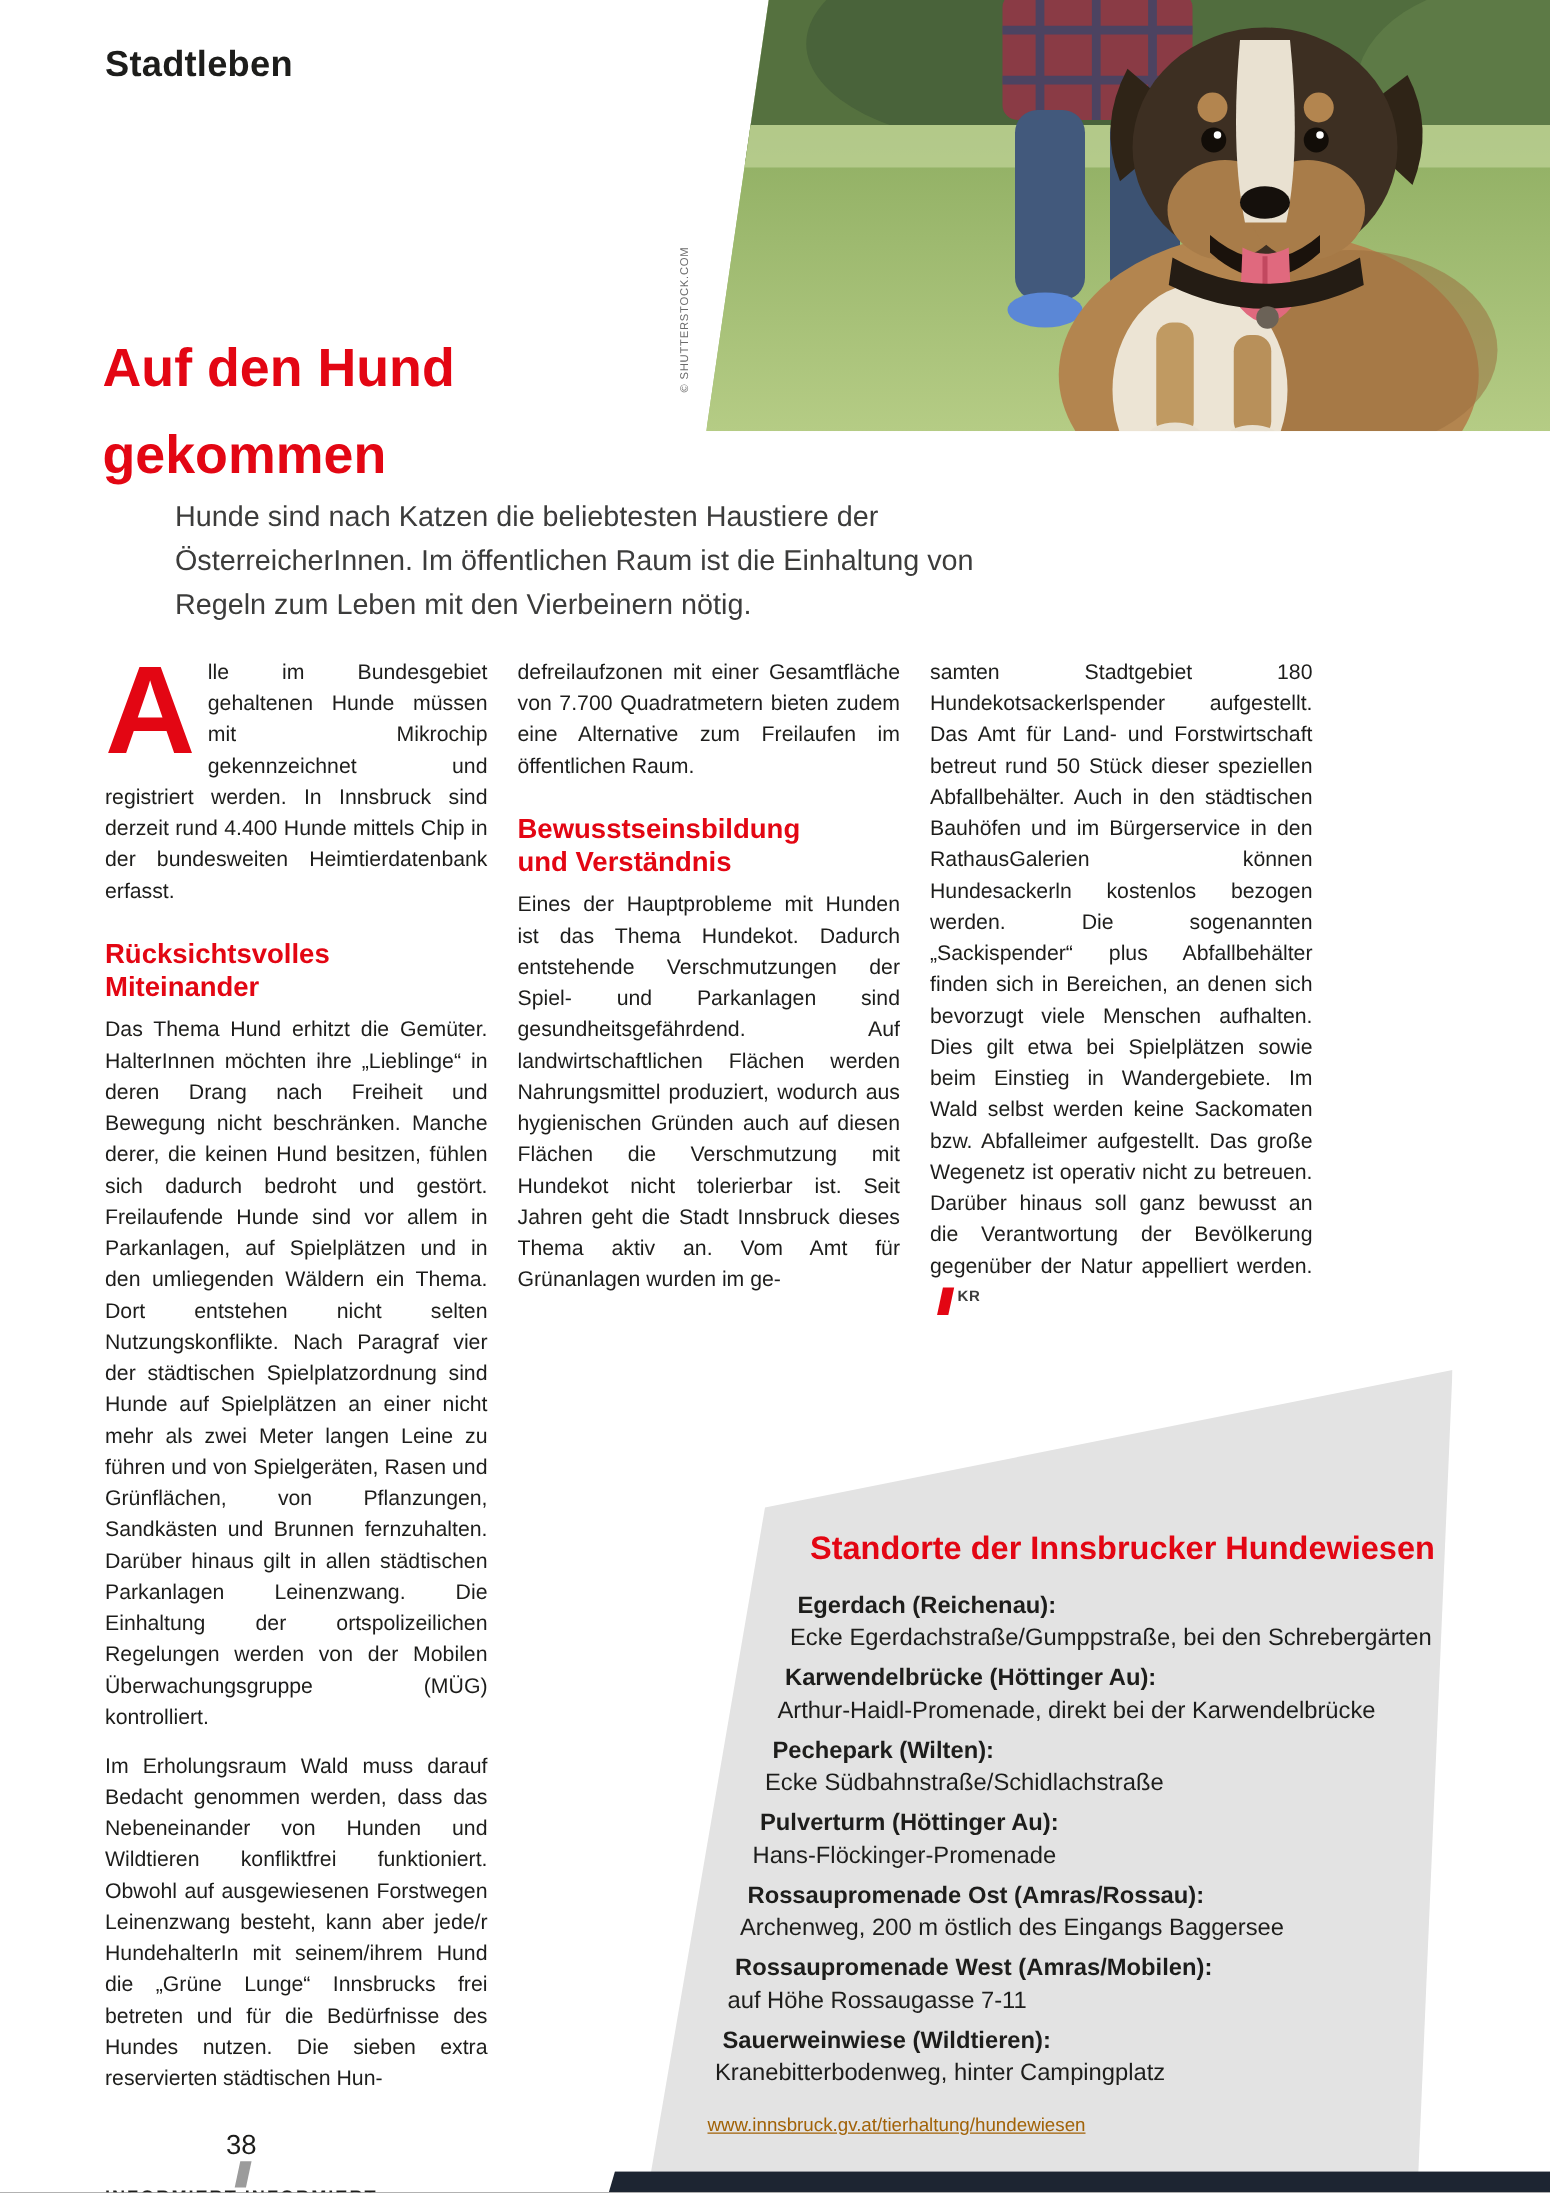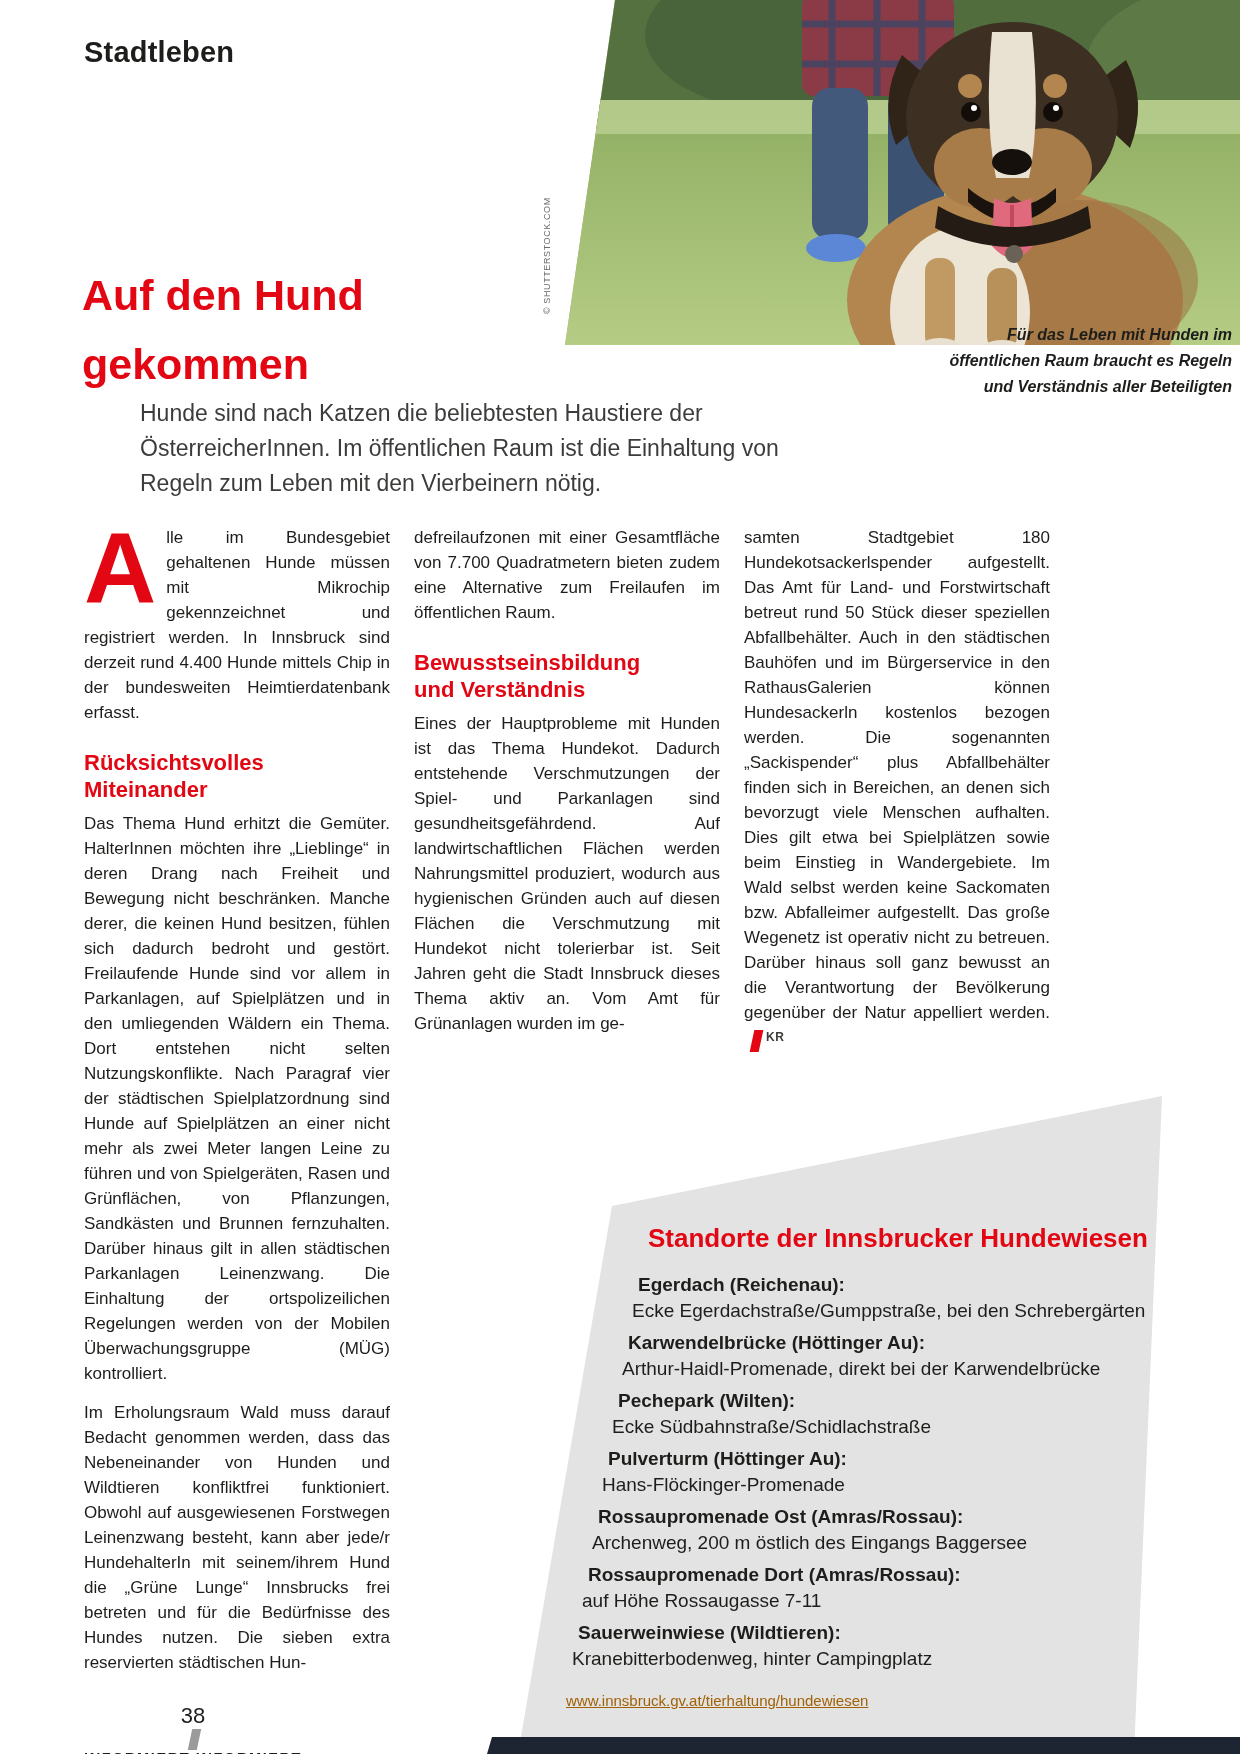--- a/index.html
+++ b/index.html
@@ -135,21 +135,20 @@
         <ellipse cx="472" cy="162" rx="20" ry="13" fill="#15100c"></ellipse>
         <path d="M428 188 Q472 226 516 188 L516 202 Q472 242 428 202 Z" fill="#1a120c"></path>
         <path d="M454 198 Q472 208 491 198 L493 246 Q473 270 452 246 Z" fill="#e0697e"></path>
         <path d="M472 205 V252" stroke="#c2485f" stroke-width="4" fill="none"></path>
         <path d="M398 206 Q472 248 548 206 L551 228 Q472 266 395 228 Z" fill="#241c14"></path>
         <circle cx="474" cy="254" r="9" fill="#6b6257"></circle>
       </g>
     </svg>
   </div>
   <div class="photo-credit">© SHUTTERSTOCK.COM</div>
-  <div class="photo-caption">Für das Leben mit Hunden im öffentlichen Raum braucht es Regeln und Verständnis aller Beteiligten</div>
 
   <div class="col col-1">
     <p class="body-p"><span class="dropcap">A</span><span>lle im Bundesgebiet gehaltenen Hunde müssen mit Mikrochip gekennzeichnet und registriert werden. In Innsbruck sind derzeit rund 4.400 Hunde mittels Chip in der bundesweiten Heimtierdatenbank erfasst.</span></p>
     <h3 class="col-heading">Rücksichtsvolles Miteinander</h3>
     <p class="body-p">Das Thema Hund erhitzt die Gemüter. HalterInnen möchten ihre „Lieblinge“ in deren Drang nach Freiheit und Bewegung nicht beschränken. Manche derer, die keinen Hund besitzen, fühlen sich dadurch bedroht und gestört. Freilaufende Hunde sind vor allem in Parkanlagen, auf Spielplätzen und in den umliegenden Wäldern ein Thema. Dort entstehen nicht selten Nutzungskonflikte. Nach Paragraf vier der städtischen Spielplatzordnung sind Hunde auf Spielplätzen an einer nicht mehr als zwei Meter langen Leine zu führen und von Spielgeräten, Rasen und Grünflächen, von Pflanzungen, Sandkästen und Brunnen fernzuhalten. Darüber hinaus gilt in allen städtischen Parkanlagen Leinenzwang. Die Einhaltung der ortspolizeilichen Regelungen werden von der Mobilen Überwachungsgruppe (MÜG) kontrolliert.</p>
     <p class="body-p">Im Erholungsraum Wald muss darauf Bedacht genommen werden, dass das Nebeneinander von Hunden und Wildtieren konfliktfrei funktioniert. Obwohl auf ausgewiesenen Forstwegen Leinenzwang besteht, kann aber jede/r HundehalterIn mit seinem/ihrem Hund die „Grüne Lunge“ Innsbrucks frei betreten und für die Bedürfnisse des Hundes nutzen. Die sieben extra reservierten städtischen Hun-</p>
   </div>
 
   <div class="col col-2">
     <p class="body-p">defreilaufzonen mit einer Gesamtfläche von 7.700 Quadratmetern bieten zudem eine Alternative zum Freilaufen im öffentlichen Raum.</p>
@@ -180,21 +179,21 @@
     </div>
     <div class="loc" style="--i:3">
       <div class="loc-name">Pulverturm (Höttinger Au):</div>
       <div class="loc-detail">Hans-Flöckinger-Promenade</div>
     </div>
     <div class="loc" style="--i:4">
       <div class="loc-name">Rossaupromenade Ost (Amras/Rossau):</div>
       <div class="loc-detail">Archenweg, 200 m östlich des Eingangs Baggersee</div>
     </div>
     <div class="loc" style="--i:5">
-      <div class="loc-name">Rossaupromenade Dort (Amras/Rossau):</div>
+      <div class="loc-name">Rossaupromenade West (Amras/Mobilen):</div>
       <div class="loc-detail">auf Höhe Rossaugasse 7-11</div>
     </div>
     <div class="loc" style="--i:6">
       <div class="loc-name">Sauerweinwiese (Wildtieren):</div>
       <div class="loc-detail">Kranebitterbodenweg, hinter Campingplatz</div>
     </div>
     <a class="infobox-link" href="#">www.innsbruck.gv.at/tierhaltung/hundewiesen</a>
   </div>
 
   <div class="footer">

